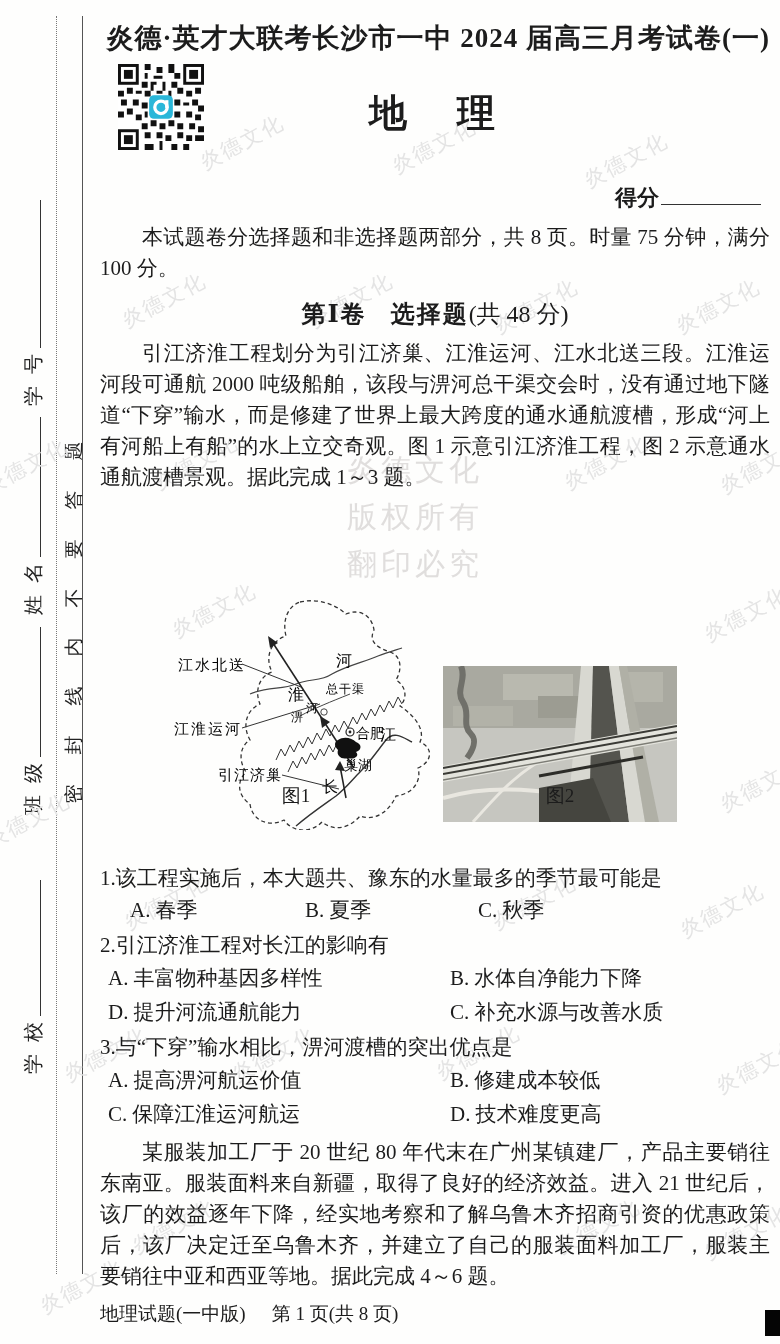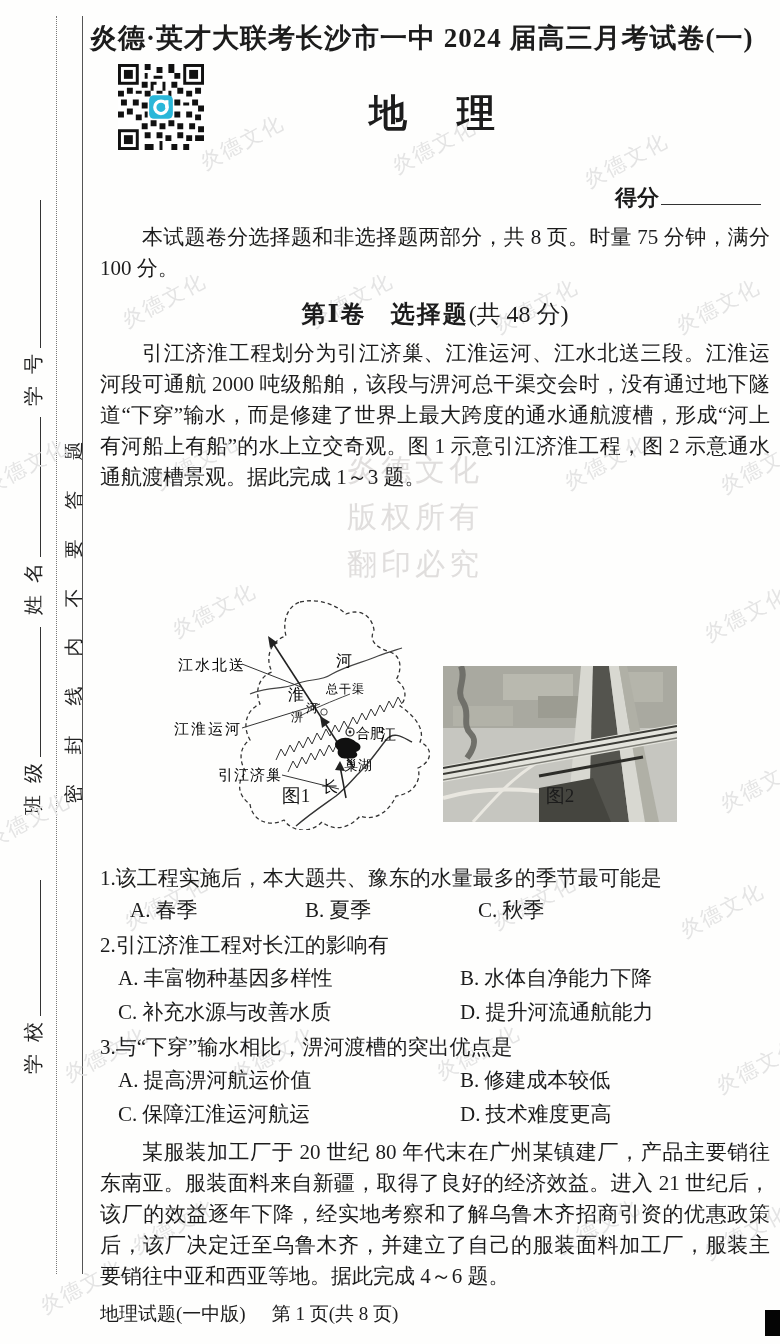--- a/index.html
+++ b/index.html
@@ -13,39 +13,39 @@
   .vchar{display:block;width:26px;height:26px;line-height:26px;text-align:center;
          transform:rotate(-90deg);font-size:20px;color:#222;margin:3px 0;}
   #seal-col{position:absolute;left:62px;top:440px;display:flex;flex-direction:column;gap:27px;}
   #seal-col .vchar{font-size:19px;margin:0;height:22px;line-height:22px;width:24px;}
   
   .wm{position:absolute;color:#e4e4e4;font-size:21px;letter-spacing:2px;white-space:nowrap;
       transform:rotate(-28deg);pointer-events:none;z-index:1;}
   #wm-center{position:absolute;left:330px;top:446px;width:170px;text-align:center;color:#e0dedd;
       font-size:30px;line-height:47px;letter-spacing:4px;z-index:1;pointer-events:none;}
   
-  #exam-title{position:absolute;left:90px;top:20px;width:680px;text-align:left;
+  #exam-title{position:absolute;left:90px;top:20px;width:680px;text-align:right;
       font-size:27px;font-weight:bold;letter-spacing:1px;z-index:2;}
   #subject-title{position:absolute;left:100px;top:88px;width:670px;text-align:center;
       font-size:38px;font-weight:bold;letter-spacing:6px;z-index:2;}
   #score-row{position:absolute;left:615px;top:180px;font-size:22px;font-weight:bold;z-index:2;}
   #score-line{display:inline-block;width:100px;border-bottom:1.6px solid #333;height:24px;margin-left:2px;}
   
   #qr{position:absolute;left:118px;top:64px;width:86px;height:86px;z-index:2;}
   
   .flow{position:absolute;left:100px;width:670px;z-index:2;}
   .para{font-size:21px;line-height:31px;text-align:justify;text-indent:2em;}
   #section-title{margin-top:14px;text-align:center;font-size:24px;}
   #section-title b{letter-spacing:2px;}
   #instruction{margin-top:10px;font-size:21px;line-height:31px;text-align:justify;}
   #instruction b{font-size:22px;}
   .q-stem{font-size:21px;line-height:31px;margin-top:3px;}
   .opt-row4{display:grid;grid-template-columns:175px 173px 167px auto;margin-left:30px;
             font-size:21px;line-height:33px;}
-  .opt-row2{display:grid;grid-template-columns:342px auto;margin-left:18px;
+  .opt-row2{display:grid;grid-template-columns:342px auto;margin-left:8px;
             font-size:21px;line-height:34px;}
   .opt .lbl{margin-right:5px;}
   
   #fig1{position:absolute;left:150px;top:590px;z-index:2;}
   #fig2{position:absolute;left:443px;top:666px;z-index:2;border:0;}
   .fig-caption{position:absolute;top:783px;text-align:center;font-size:19px;z-index:2;}
   #cap1{left:150px;width:292px;}
   #cap2{left:443px;width:234px;}
   .map-label{font-family:"Liberation Serif",serif;}
   
@@ -246,22 +246,22 @@
     </div>
 
     <div class="q-stem">
       <span>2.</span><span>引江济淮工程对长江的影响有</span>
     </div>
     <div class="opt-row2">
       <span class="opt"><span class="lbl">A.</span><span>丰富物种基因多样性</span></span>
       <span class="opt"><span class="lbl">B.</span><span>水体自净能力下降</span></span>
     </div>
     <div class="opt-row2">
+      <span class="opt"><span class="lbl">D.</span><span>提升河流通航能力</span></span>
       <span class="opt"><span class="lbl">C.</span><span>补充水源与改善水质</span></span>
-      <span class="opt"><span class="lbl">D.</span><span>提升河流通航能力</span></span>
     </div>
 
     <div class="q-stem">
       <span>3.</span><span>与“下穿”输水相比，淠河渡槽的突出优点是</span>
     </div>
     <div class="opt-row2">
       <span class="opt"><span class="lbl">A.</span><span>提高淠河航运价值</span></span>
       <span class="opt"><span class="lbl">B.</span><span>修建成本较低</span></span>
     </div>
     <div class="opt-row2">

